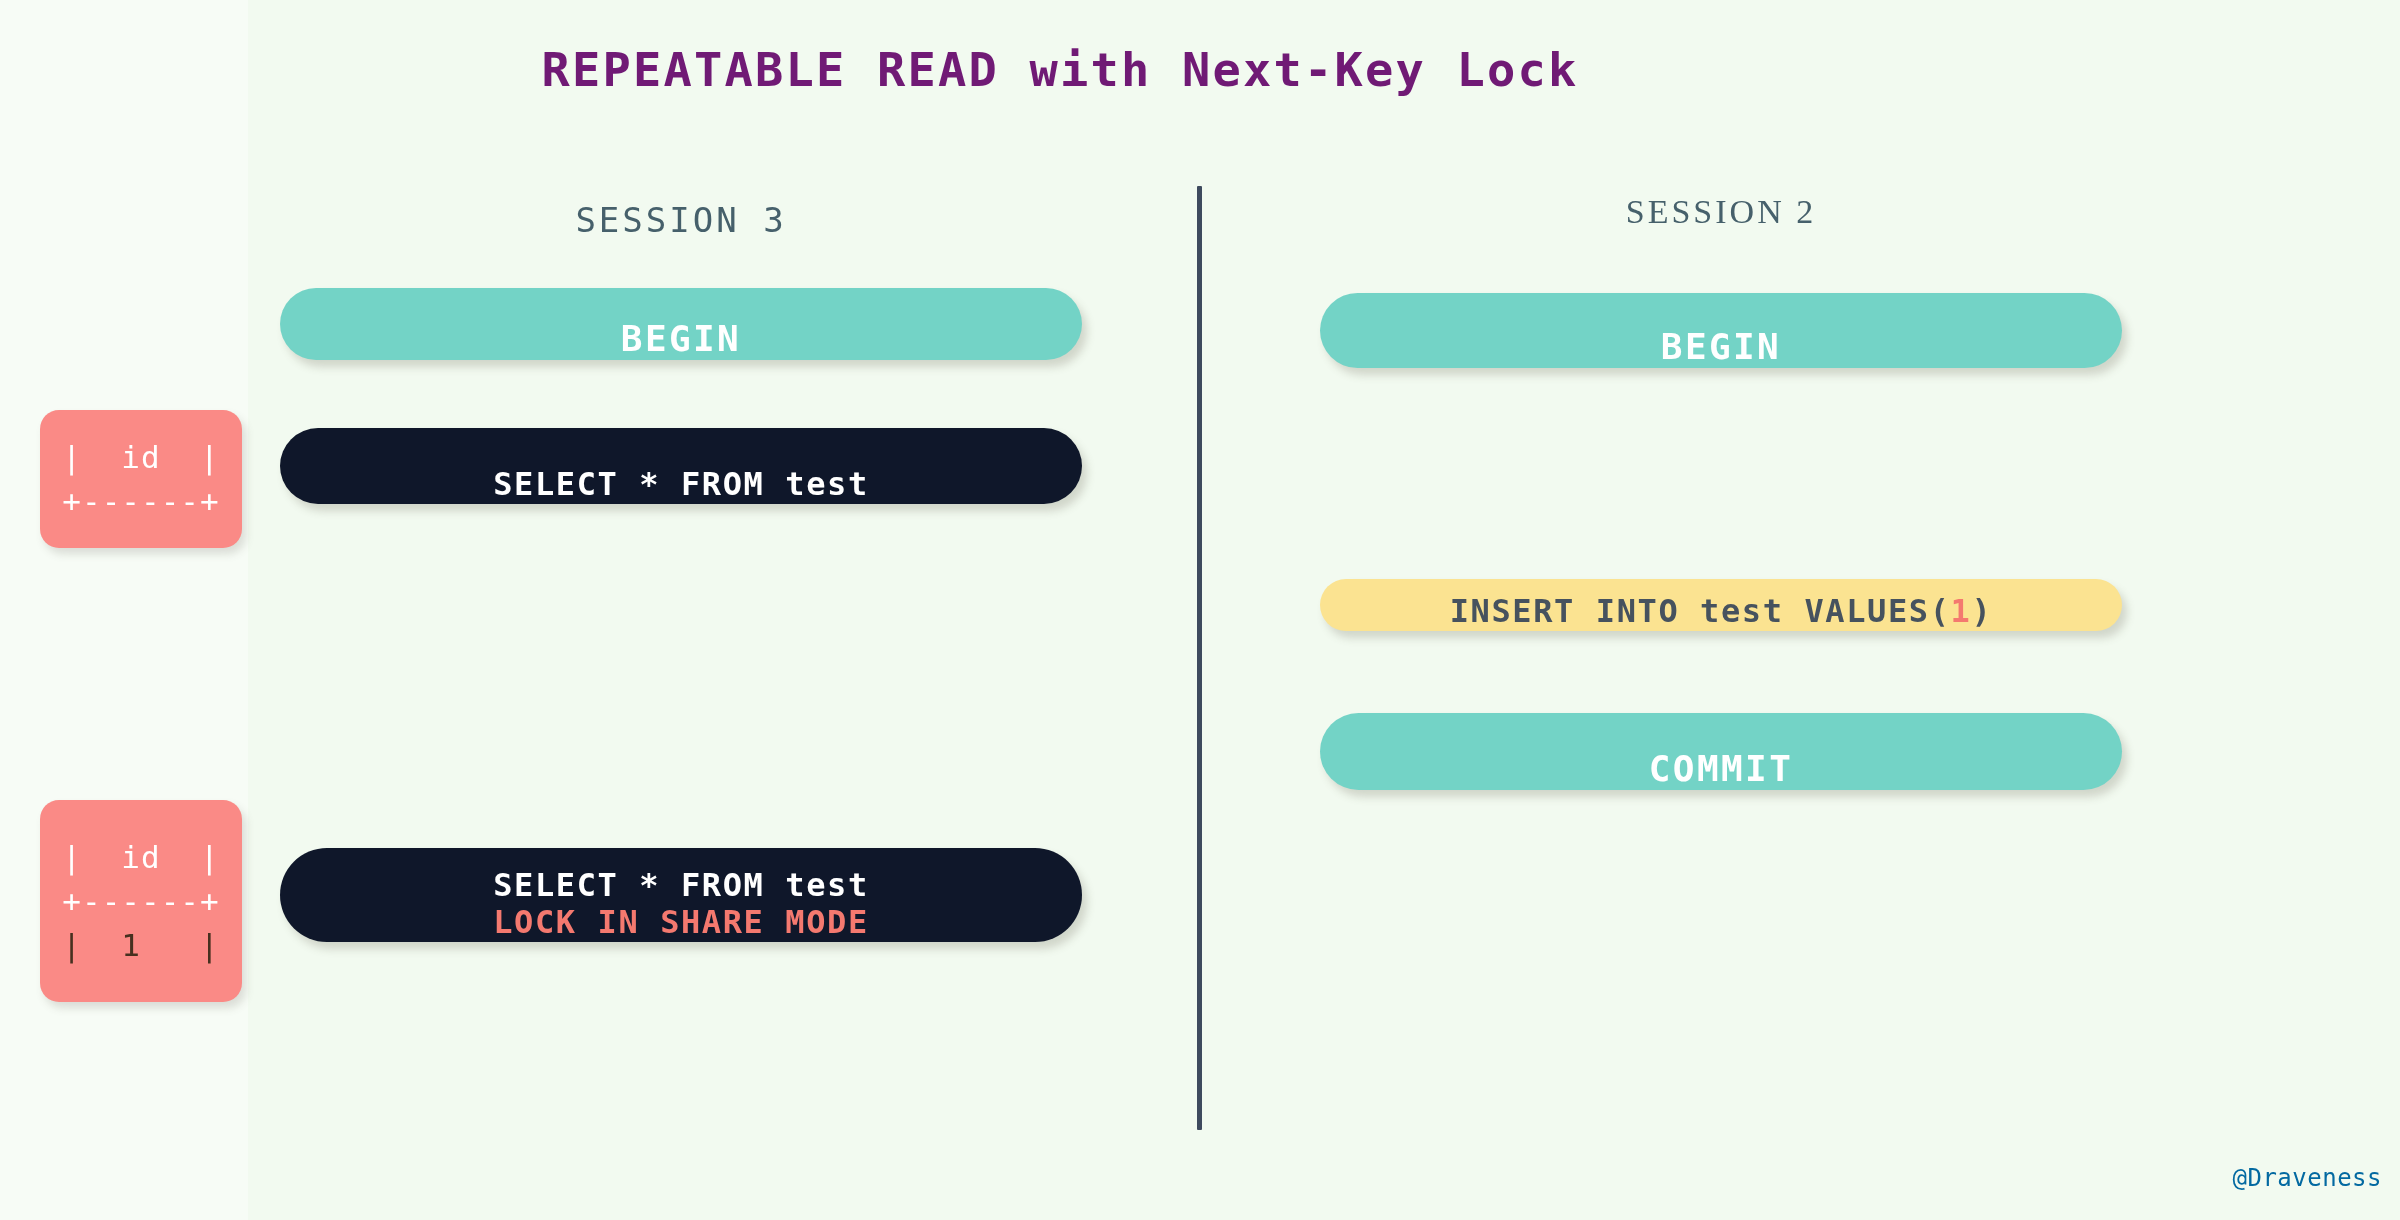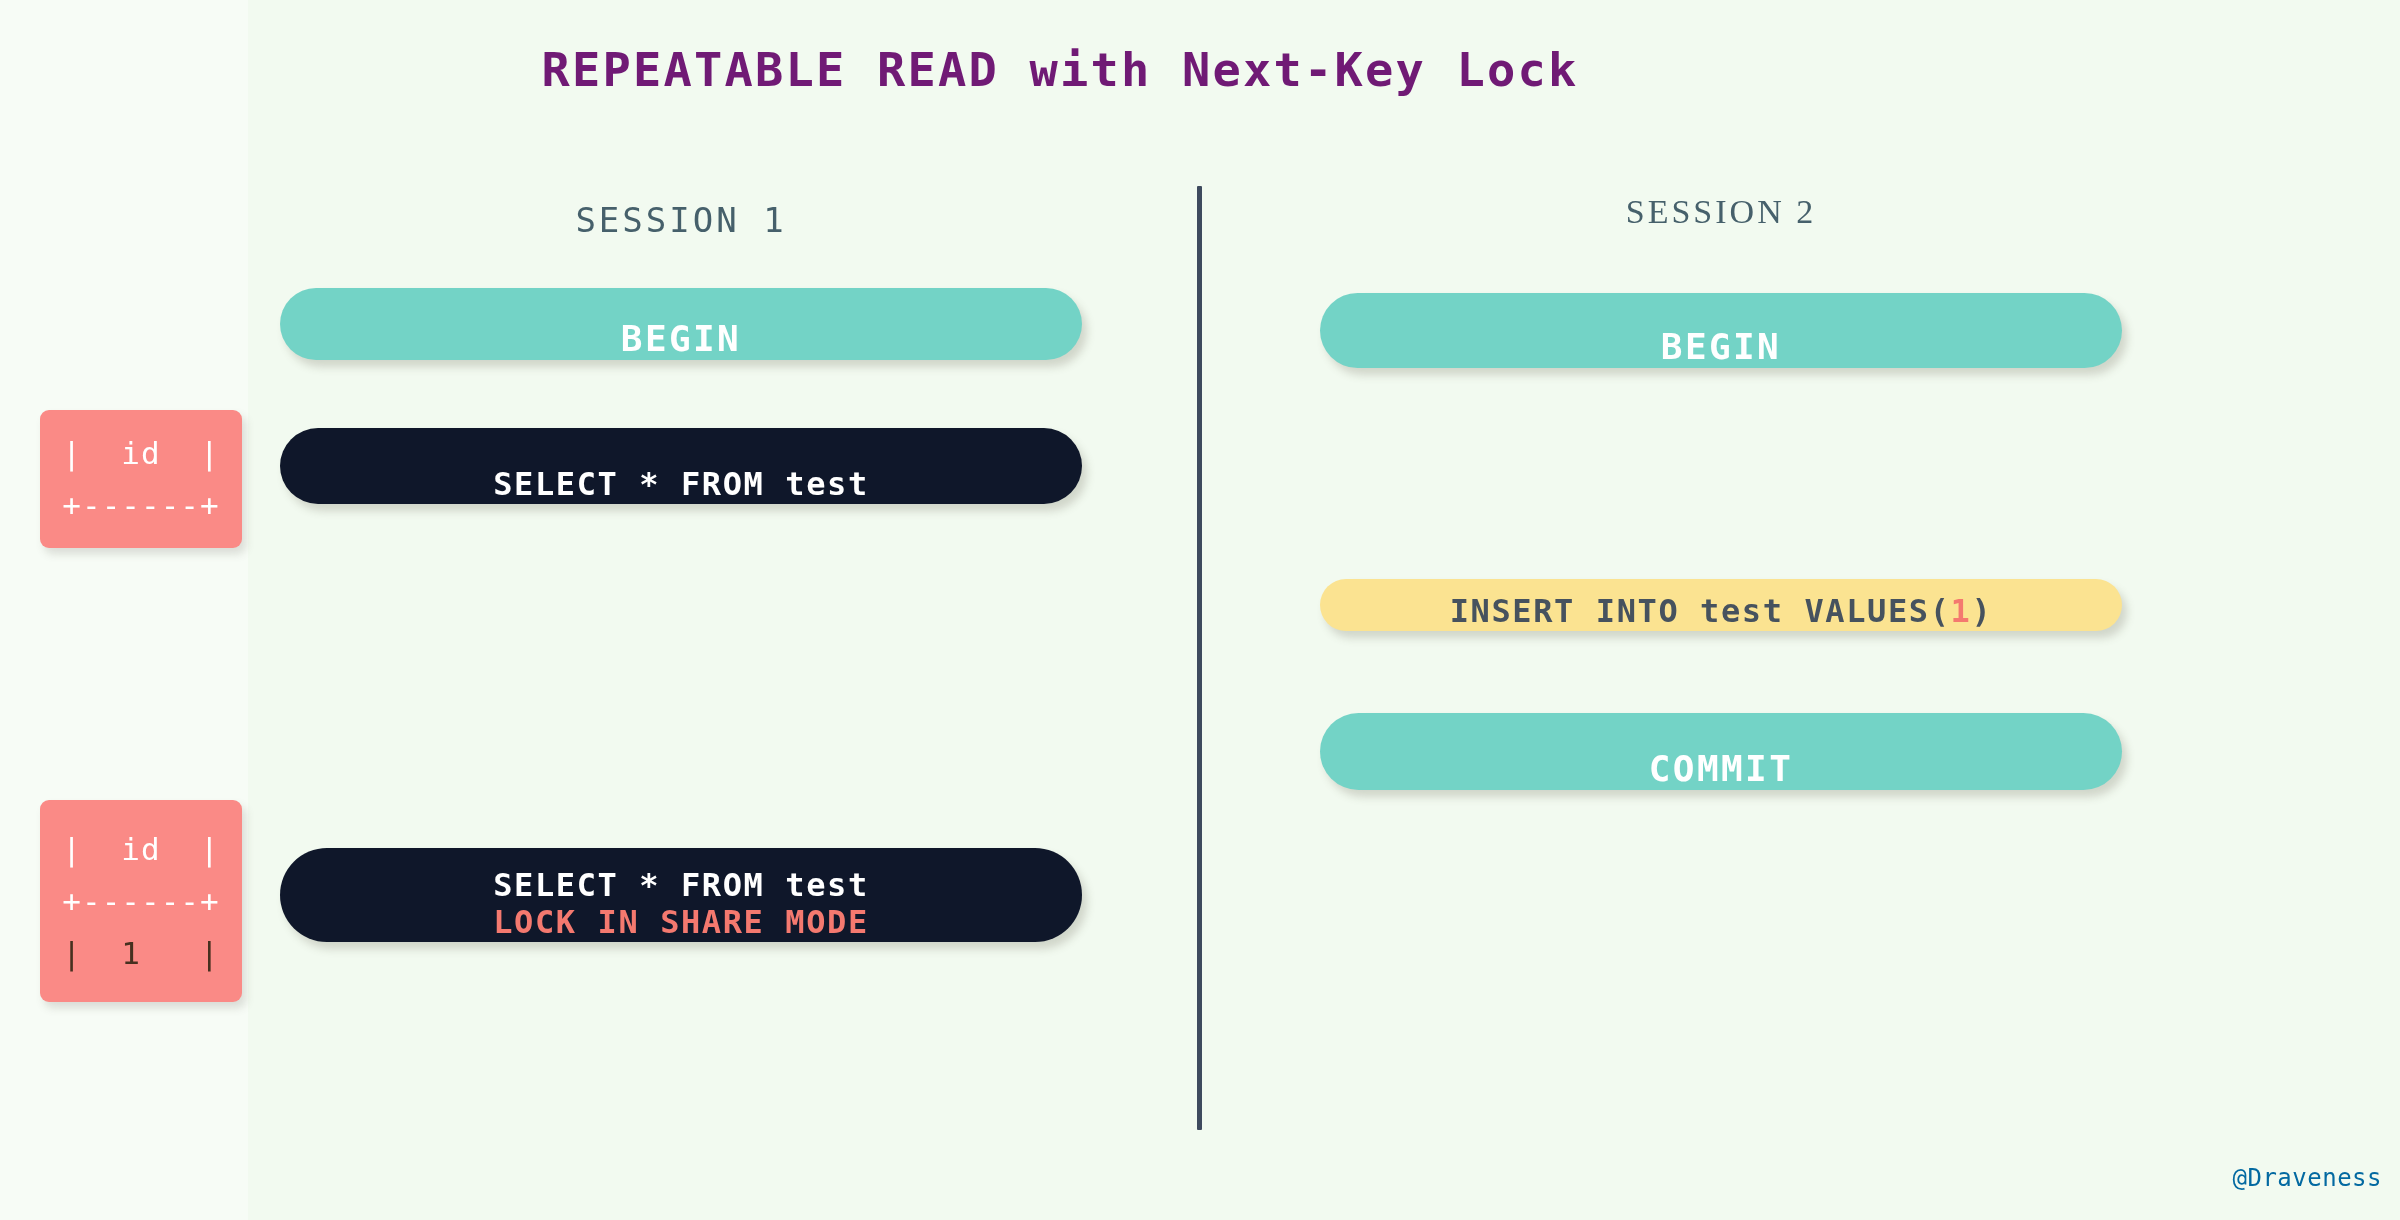--- a/index.html
+++ b/index.html
@@ -130,34 +130,33 @@
 
   
   #s2-begin      { left: 1320px; top: 293px; width: 802px; height: 75px; }
   #s2-insert     { left: 1320px; top: 579px; width: 802px; height: 52px; }
   #s2-commit     { left: 1320px; top: 713px; width: 802px; height: 77px; }
 
   
   .result-box {
     position: absolute;
     background: #fa8a86;
-    border-radius: 9px;
+    border-radius: 19px;
     box-shadow: 4px 6px 9px rgba(90, 85, 70, 0.18);
     box-sizing: border-box;
     display: flex;
     flex-direction: column;
     align-items: center;
     justify-content: center;
     color: #ffffff;
     font-size: 31px;
     letter-spacing: 1px;
     line-height: 1.42;
     white-space: pre;
     font-weight: 400;
-    gap: 8px;
   }
   #result-box-1 { left: 40px; top: 410px; width: 202px; height: 138px; }
   #result-box-2 { left: 40px; top: 800px; width: 202px; height: 202px; }
   .result-line.dark {
     color: #46301f;
   }
 
   
   .watermark {
     position: absolute;
@@ -171,21 +170,21 @@
 </style>
 </head>
 <body>
 
 <div class="left-band"></div>
 
 <div class="canvas">
 
   <div class="title">REPEATABLE READ with Next-Key Lock</div>
 
-  <div class="session-label" id="session1-label">SESSION 1</div>
+  <div class="session-label" id="session1-label">SESSION 3</div>
 
   <div class="session-label" id="session2-label">SESSION 2</div>
 
   <div class="divider"></div>
 
   <div class="pill pill-teal" id="s1-begin">
     <span class="pill-text big">BEGIN</span>
   </div>
 
   <div class="pill pill-steel" id="s1-select1">

